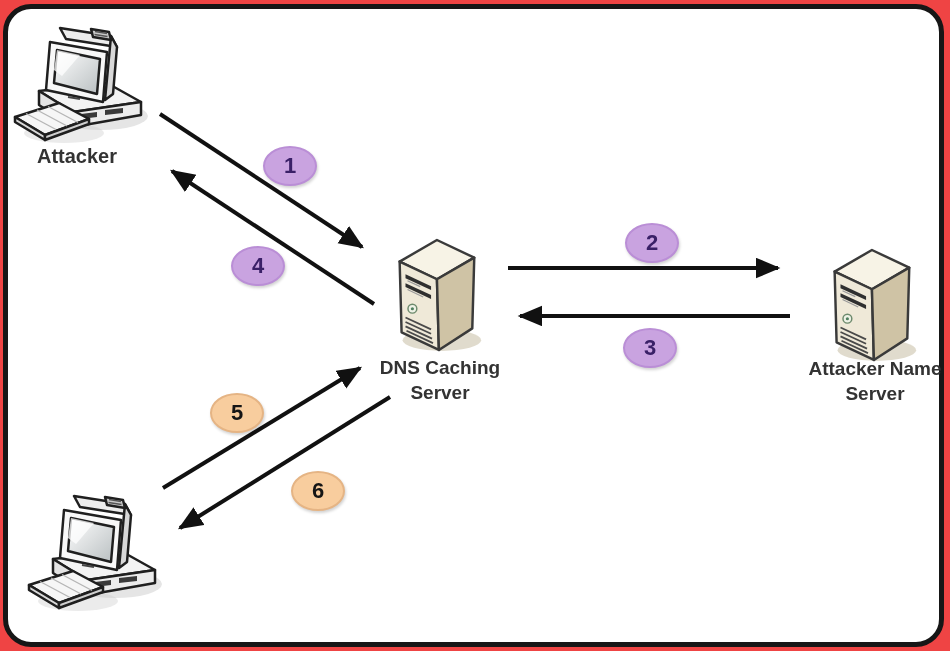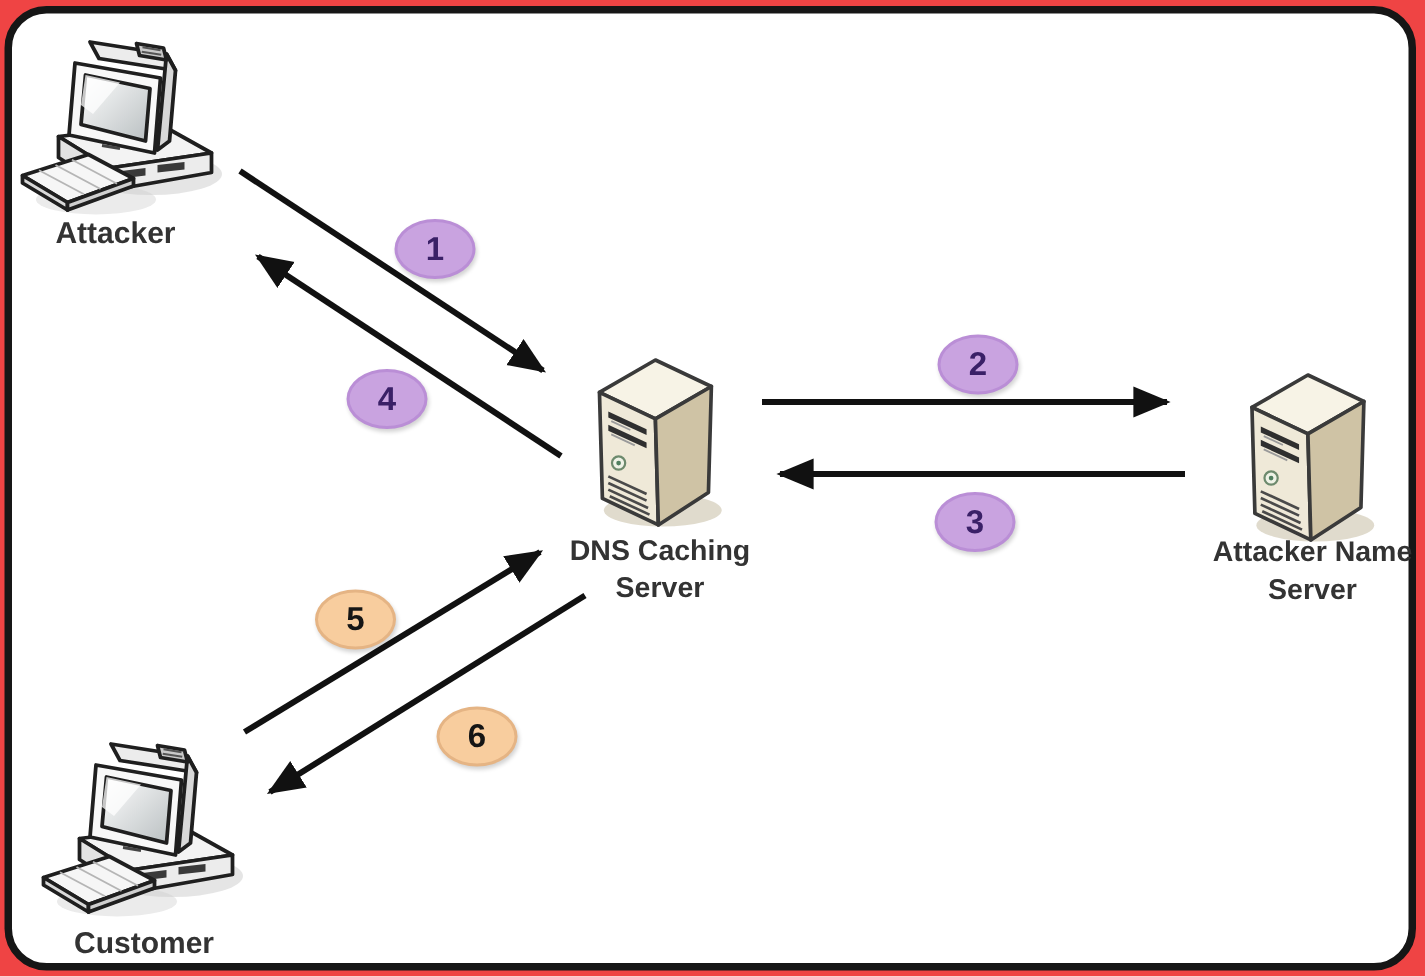--- a/index.html
+++ b/index.html
@@ -137,21 +137,20 @@
 
   <svg class="icon ic-ns" width="108" height="125" viewBox="0 0 110 125">
     <use href="#server-icon"></use>
   </svg>
 
   <div class="node-label lbl-attacker">Attacker</div>
   <div class="node-label lbl-dns">DNS Caching
 Server</div>
   <div class="node-label lbl-ns">Attacker Name
 Server</div>
-  <div class="node-label lbl-customer">Customer</div>
 
   <div class="badge purple b1">1</div>
   <div class="badge purple b2">2</div>
   <div class="badge purple b3">3</div>
   <div class="badge purple b4">4</div>
   <div class="badge orange b5">5</div>
   <div class="badge orange b6">6</div>
 
 </div>
 

